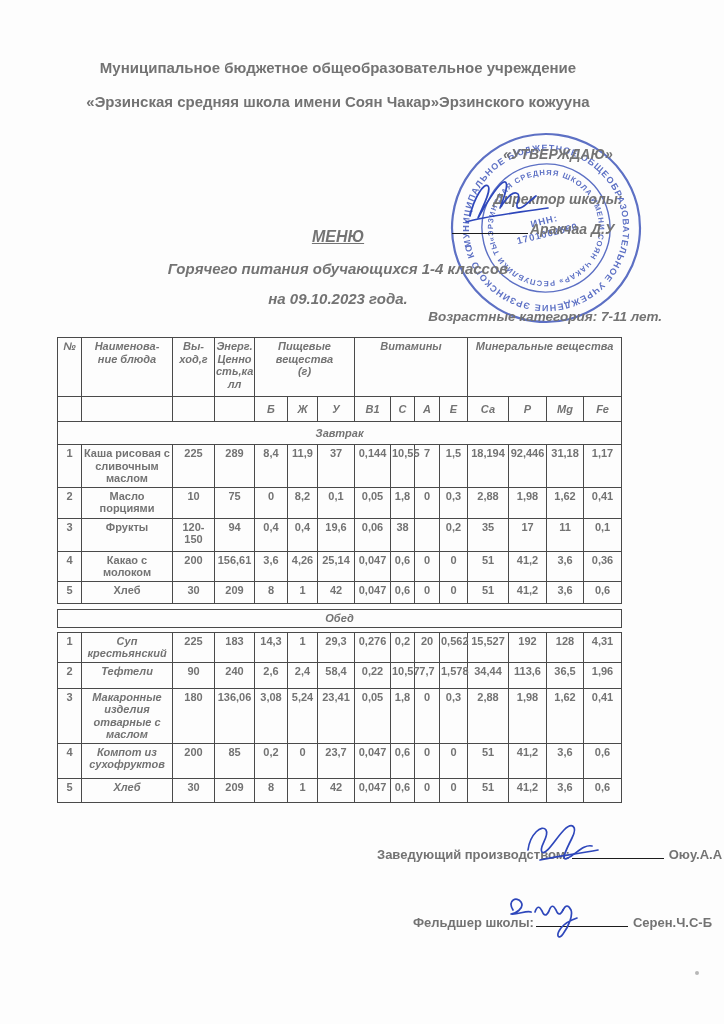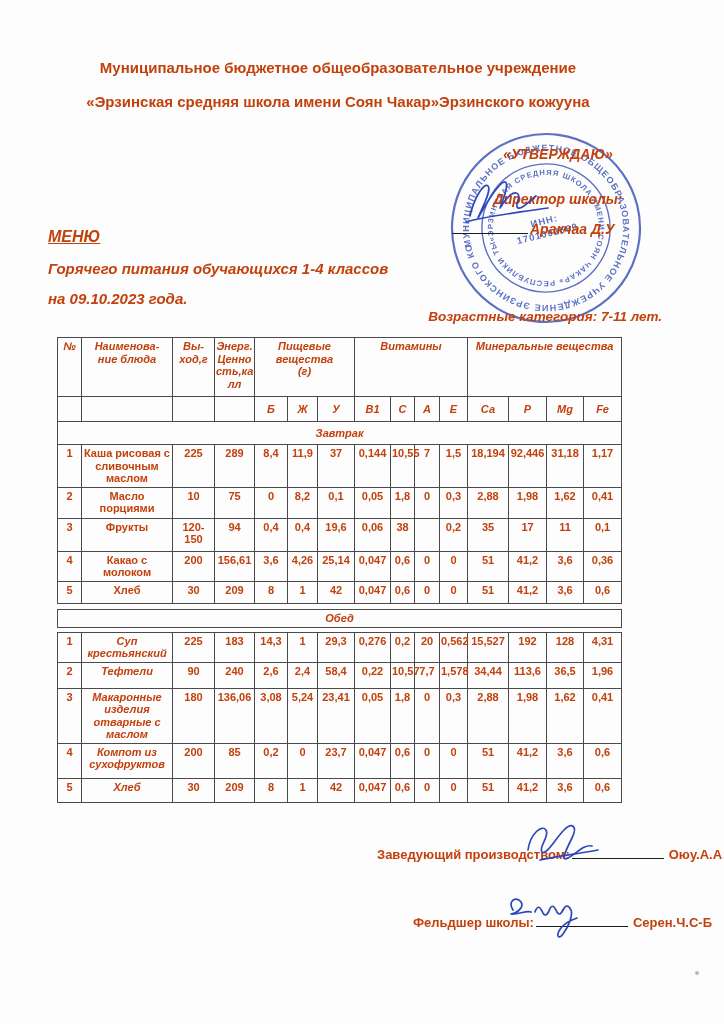--- a/index.html
+++ b/index.html
@@ -1,17 +1,17 @@
 <!DOCTYPE html>
 <html><head>
 <meta charset="utf-8">
 <style>
   html,body{margin:0;padding:0;background:#ffffff;}
   .page{position:relative;width:724px;height:1024px;background:#fdfdfd;
-        font-family:"Liberation Sans",sans-serif;color:#c2410c;font-weight:700;overflow:hidden;}
+        font-family:"Liberation Sans",sans-serif;color:#737373;font-weight:700;overflow:hidden;}
 
   
   .org{position:absolute;top:60px;left:0;width:676px;text-align:center;}
   .org-line{font-size:15px;line-height:16px;margin-bottom:18px;}
 
   
   .stamp{position:absolute;left:446px;top:128px;transform:rotate(-14deg);opacity:.82;}
   .st{stroke:#3a52b8;fill:none;stroke-width:2.2;}
   .st2{stroke:#3a52b8;fill:none;stroke-width:1.4;}
   .stx{fill:#3a52b8;font-weight:700;letter-spacing:1px;font-family:"Liberation Sans",sans-serif;}
@@ -26,21 +26,21 @@
   .apn{margin-left:2px;}
 
   
   .sig{position:absolute;}
   .sig path{fill:none;stroke:#2e47bb;stroke-width:1.7;stroke-linecap:round;stroke-linejoin:round;}
   .sig-director{left:460px;top:172px;}
   .sig-manager{left:520px;top:816px;}
   .sig-medic{left:497px;top:892px;}
 
   
-  .menu-head{position:absolute;top:228px;left:0;width:676px;font-style:italic;padding-left:48px;}
+  .menu-head{position:absolute;top:228px;left:0;width:676px;text-align:center;font-style:italic;}
   .mt{font-size:16px;text-decoration:underline;margin-bottom:14px;}
   .ms{font-size:15px;margin-bottom:13px;}
   .age{position:absolute;top:309px;right:62px;font-style:italic;font-size:13.5px;}
 
   
   .tables{position:absolute;top:337px;left:57px;width:566px;}
   .mtab{border-collapse:collapse;table-layout:fixed;width:565px;}
   .mtab th,.mtab td{border:1px solid #4a4a4a;font-weight:700;text-align:center;
        vertical-align:top;padding:2px 1px;font-size:11px;line-height:12.5px;white-space:pre-line;}
   .hr1 th{font-style:italic;height:54px;}

